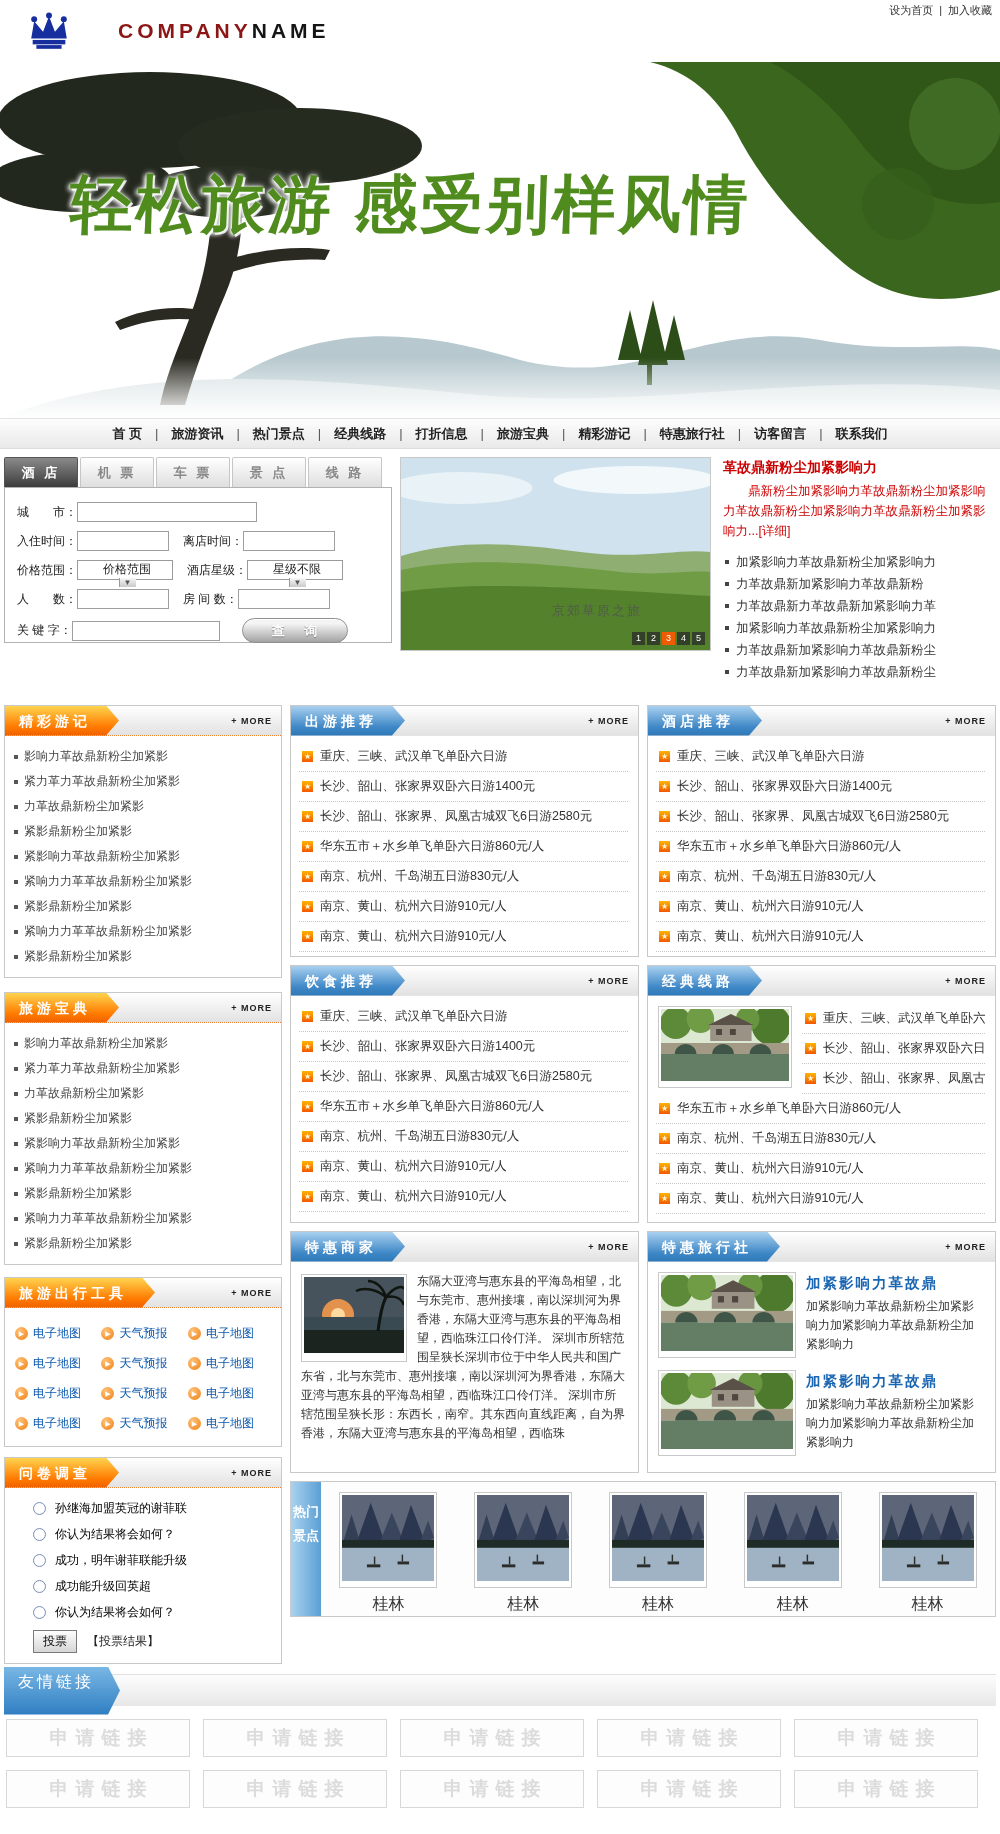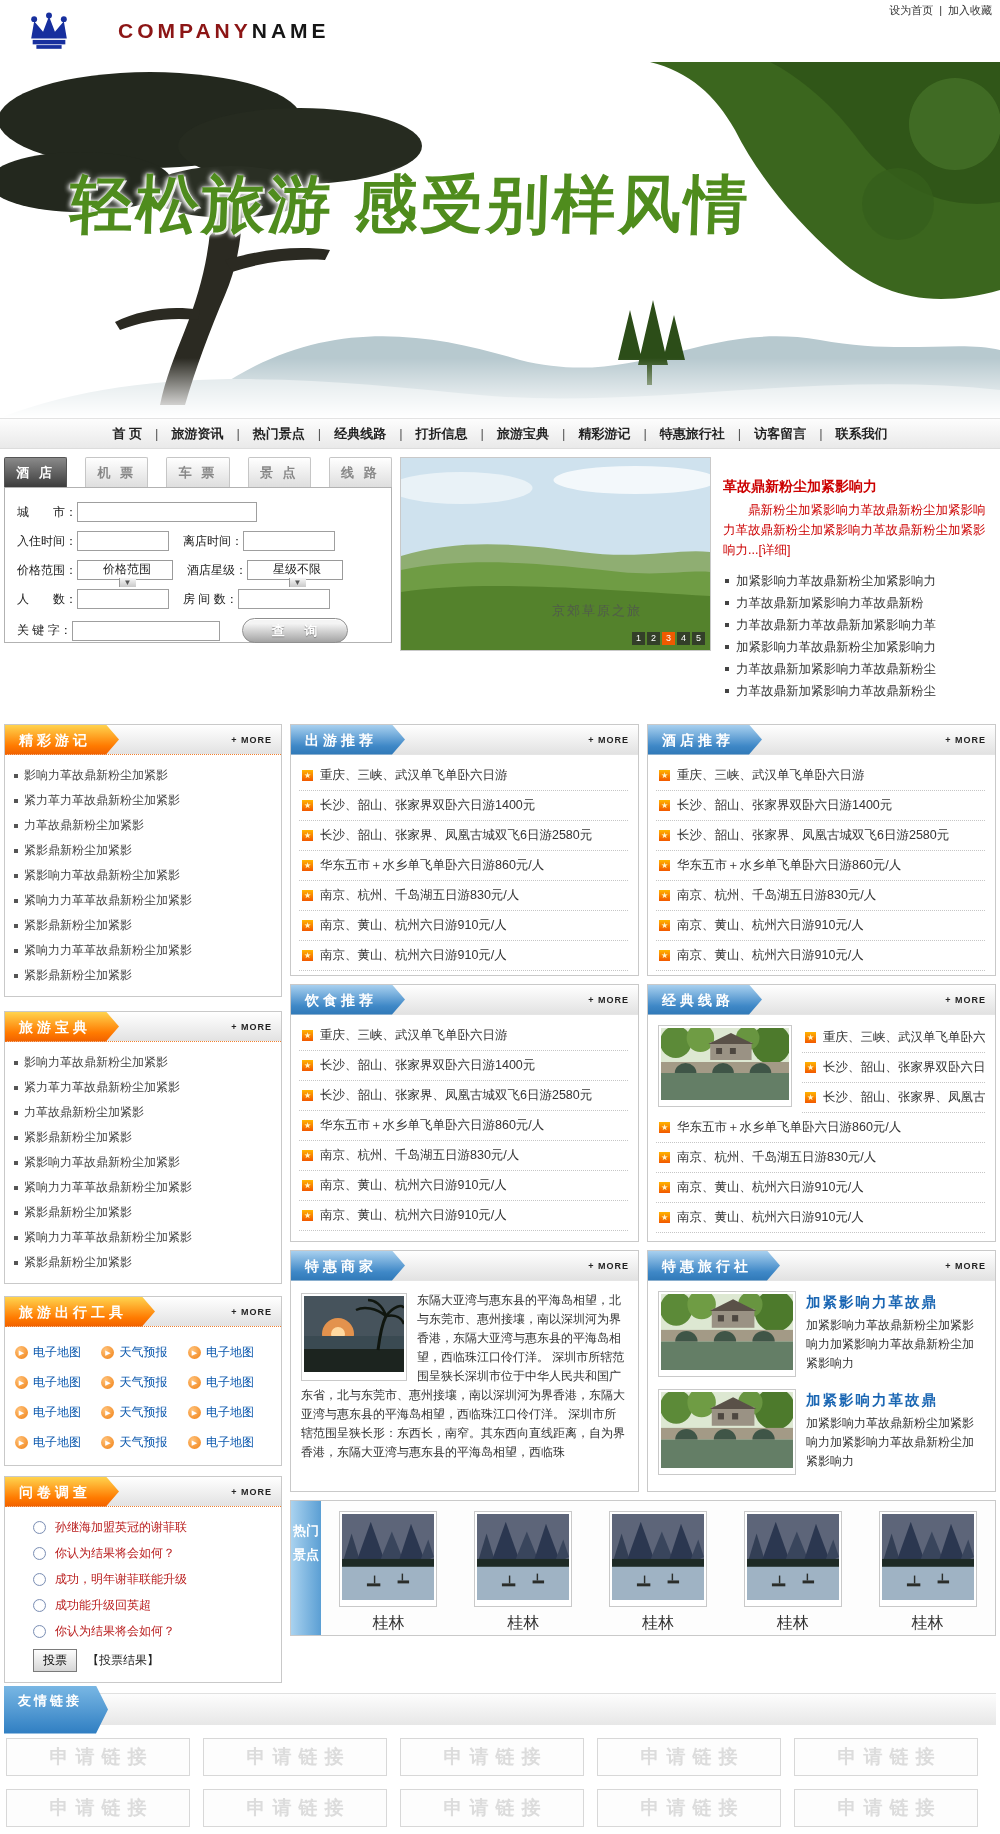--- a/index.html
+++ b/index.html
@@ -26,21 +26,21 @@
 
   
   .nav{height:31px;background:linear-gradient(#fdfdfd,#e9e9e9);border-top:1px solid #e3e3e3;border-bottom:1px solid #dcdcdc;display:flex;align-items:center;justify-content:center;}
   .nav ul{list-style:none;display:flex;}
   .nav li{font-size:13px;font-weight:bold;color:#222;cursor:pointer;white-space:nowrap;}
   .nav li + li::before{content:"|";font-weight:normal;color:#555;margin:0 13px;}
 
   
   .srow{display:flex;gap:8px;padding:8px 4px 0 4px;}
   .searchbox{width:388px;flex:none;}
-  .tabs{display:flex;gap:18px;}
+  .tabs{display:flex;gap:2px;}
   .tab{width:74px;height:30px;line-height:30px;text-align:center;font-size:13px;font-weight:bold;letter-spacing:3px;color:#888;
     background:linear-gradient(#ffffff,#dedede);border:1px solid #c6c6c6;border-bottom:none;border-radius:2px 2px 0 0;cursor:pointer;}
   .tab.active{background:linear-gradient(#8a8a8a,#3c3c3c);color:#fff;border-color:#555;}
   .sform{border:1px solid #b2b2b2;background:#fff;padding:14px 10px 10px 12px;height:156px;}
   .frow{display:flex;align-items:center;margin-bottom:9px;}
   .flabel{font-size:12px;color:#222;white-space:nowrap;}
   .tinput{height:20px;border:1px solid #9f9f9f;background:#fff;font-size:12px;padding:0 3px;}
   .w175{width:180px;} .w90{width:92px;}
   .sel{width:96px;height:20px;border:1px solid #9a9a9a;background:#fff;display:flex;align-items:center;justify-content:space-between;font-size:12px;color:#222;padding-left:4px;cursor:pointer;flex-direction:column;}
   .sel .arr{width:17px;height:18px;background:linear-gradient(#f7f7f7,#c9c9c9);border-left:1px solid #9a9a9a;color:#555;font-size:8px;display:flex;align-items:center;justify-content:center;}
@@ -48,21 +48,21 @@
   .qbtn{margin-left:22px;width:106px;height:25px;border:1px solid #8f8f8f;border-radius:13px;background:linear-gradient(#f4f4f4 20%,#a3a3a3);
     color:#fff;font-size:13px;font-weight:bold;letter-spacing:8px;text-indent:8px;text-shadow:0 1px 1px #808080;cursor:pointer;box-shadow:inset 0 1px 0 #fff;}
 
   .slideshow{width:311px;flex:none;height:194px;border:1px solid #c9c9c9;position:relative;overflow:hidden;background:#cfe2ee;}
   .slideshow svg{position:absolute;inset:0;width:100%;height:100%;}
   .ss-cap{position:absolute;right:68px;bottom:30px;font-size:13px;color:rgba(80,85,80,.85);letter-spacing:2px;}
   .ss-pages{position:absolute;right:5px;bottom:5px;display:flex;gap:2px;}
   .ss-pages span{width:13px;height:13px;background:rgba(40,40,40,.75);color:#fff;font-size:9px;line-height:13px;text-align:center;cursor:pointer;}
   .ss-pages span.active{background:#f05a00;}
 
-  .newscol{flex:1;padding:2px 2px 0 4px;overflow:hidden;margin-top:19px;}
+  .newscol{flex:1;padding:2px 2px 0 4px;overflow:hidden;}
   .news-title{color:#cc0000;font-size:14px;font-weight:bold;margin-bottom:4px;cursor:pointer;}
   .news-sum{color:#cc0000;font-size:12.5px;line-height:20px;text-indent:2em;}
   .news-detail{color:#cc0000;cursor:pointer;}
   .nlist{list-style:none;margin-top:10px;}
   .nlist li{font-size:12.5px;color:#333;line-height:22px;padding-left:13px;position:relative;white-space:nowrap;overflow:hidden;cursor:pointer;}
   .nlist li i{position:absolute;left:2px;top:9px;width:4px;height:4px;background:#444;}
 
   
   .box{border:1px solid #c9c9c9;background:#fff;}
   .hd{height:30px;background:linear-gradient(#ffffff,#e2e2e2);display:flex;align-items:center;justify-content:space-between;border-bottom:1px solid #e5e5e5;}
@@ -81,21 +81,21 @@
   .slist li{font-size:12px;color:#444;line-height:25px;padding-left:15px;position:relative;white-space:nowrap;overflow:hidden;cursor:pointer;}
   .slist li i{position:absolute;left:5px;top:11px;width:4px;height:4px;background:#555;}
 
   .toolwrap{display:flex;flex-wrap:wrap;padding:10px 4px 8px 10px;}
   .tool{width:33%;display:flex;align-items:center;font-size:12px;color:#0a57ad;line-height:30px;cursor:pointer;white-space:nowrap;}
   .tool .tic{width:13px;height:13px;border-radius:50%;background:radial-gradient(circle at 35% 30%,#ffc27a,#f07f12);color:#fff;font-size:7px;line-height:13px;text-align:center;margin-right:5px;flex:none;}
 
   .survey{padding:12px 8px 10px 28px;}
   .sv-opt{display:flex;align-items:center;margin-bottom:9px;cursor:pointer;}
   .sv-opt .rad{width:13px;height:13px;border-radius:50%;border:1px solid #7d90b5;background:radial-gradient(#ffffff 55%,#dfe6f0);margin-right:9px;flex:none;}
-  .sv-opt span.lbl{font-size:12px;color:#b91c1c;white-space:nowrap;text-align:right;}
+  .sv-opt span.lbl{font-size:12px;color:#000000;white-space:nowrap;text-align:right;}
   .sv-act{display:flex;align-items:center;margin-top:4px;}
   .votebtn{font-size:12px;padding:2px 9px;border:1px solid #7a7a7a;background:linear-gradient(#fefefe,#d6d6d6);cursor:pointer;}
   .voteres{font-size:12px;color:#222;margin-left:10px;cursor:pointer;}
 
   .mrow{display:flex;gap:8px;margin-bottom:8px;}
   .mrow .box{width:calc(50% - 4px);min-width:0;}
 
   .rlist{list-style:none;padding:6px 10px 4px 8px;}
   .rlist li{font-size:12.5px;color:#333;line-height:29px;border-bottom:1px dotted #c6c6c6;padding-left:21px;position:relative;white-space:nowrap;overflow:hidden;cursor:pointer;}
   .rlist li:last-child{border-bottom:1px dotted #c6c6c6;}
@@ -119,21 +119,21 @@
   .hot-strip{width:30px;flex:none;background:linear-gradient(90deg,#a9d2ef,#5b9fd4);color:#fff;font-size:13px;font-weight:bold;
     text-align:center;word-break:break-all;line-height:24px;padding-top:18px;width:30px;}
   .hot-cards{flex:1;display:flex;justify-content:space-around;align-items:flex-start;padding-top:10px;background:#fdfdfd;}
   .hot-card{text-align:center;cursor:pointer;}
   .hot-card .thumb{display:inline-block;}
   .hot-name{font-size:16px;color:#333;margin-top:6px;}
 
   
   .linksec{margin:10px 4px 0 4px;}
   .lk-hd{height:32px;background:linear-gradient(#fdfdfd,#e7e7e7);border-top:1px solid #e0e0e0;display:flex;align-items:center;}
-  .lk-hd .tt{height:48px;line-height:30px;background:linear-gradient(#79b7e4,#2f7ec2);color:#fff;font-size:13px;font-weight:bold;letter-spacing:3px;padding:0 26px 0 14px;
+  .lk-hd .tt{height:48px;line-height:30px;background:linear-gradient(#79b7e4,#2f7ec2);color:#fff;font-size:16px;font-weight:normal;letter-spacing:3px;padding:0 26px 0 14px;
     clip-path:polygon(0 0,calc(100% - 12px) 0,100% 50%,calc(100% - 12px) 100%,0 100%);}
   .lk-grid{display:flex;flex-wrap:wrap;gap:13px;padding:13px 2px;}
   .lk-box{width:184px;height:38px;border:1px solid #d8d8d8;background:#fdfdfd;color:#dcdcdc;font-size:19px;font-weight:bold;letter-spacing:7px;
     display:flex;align-items:center;justify-content:center;cursor:pointer;white-space:nowrap;text-indent:7px;}
 
   
   .footer{position:relative;height:182px;margin-top:12px;}
   .ft-lines{position:relative;z-index:3;text-align:center;padding-top:40px;}
 </style>
 </head>

